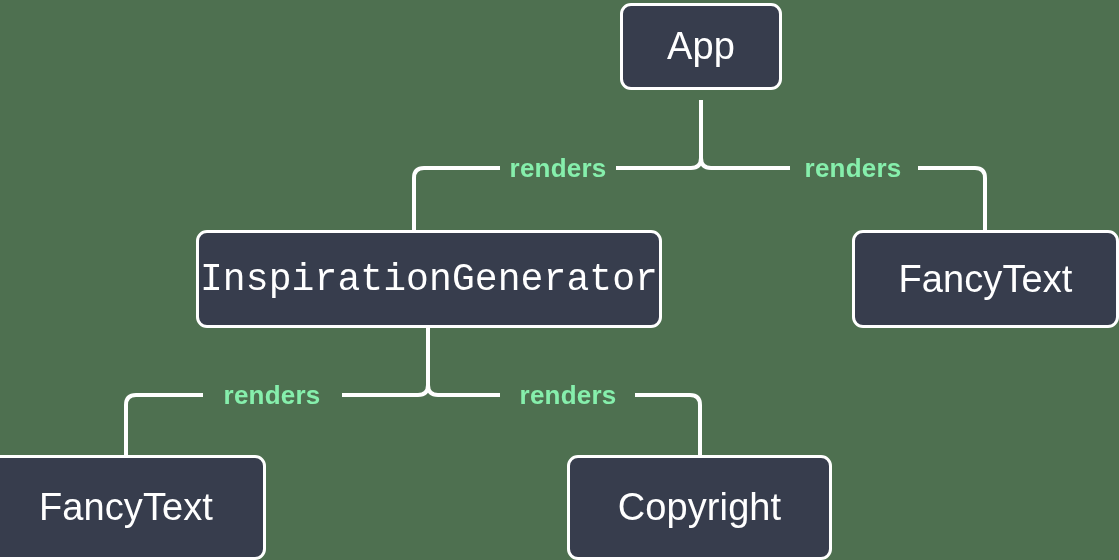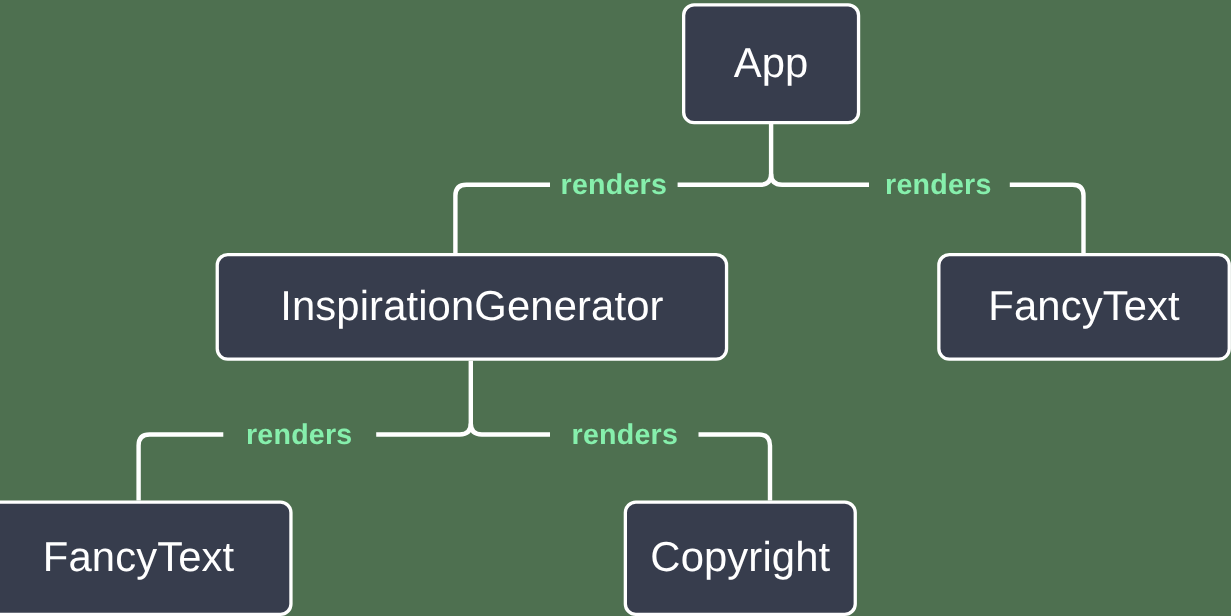--- a/index.html
+++ b/index.html
@@ -35,25 +35,25 @@
     color: #ffffff;
     font-size: 38px;
     font-weight: 400;
     letter-spacing: 0.1px;
     white-space: nowrap;
   }
   .node-label {
     color: #ffffff;
   }
   
-  #node-app        { left: 620px; top: 3px;   width: 162px; height: 110px;  }
-  #node-inspgen    { left: 196px; top: 230px; width: 466px; height: 98px;  }
+  #node-app        { left: 620px; top: 3px;   width: 162px; height: 87px;  }
+  #node-inspgen    { left: 196px; top: 230px; width: 466px; height: 98px; font-family: Liberation Mono, monospace;  }
   #node-fancy-right{ left: 852px; top: 230px; width: 267px; height: 98px;  }
   #node-fancy-left { left: -14px; top: 455px; width: 280px; height: 105px; }
-  #node-copyright  { left: 567px; top: 455px; width: 212px; height: 105px; }
+  #node-copyright  { left: 567px; top: 455px; width: 265px; height: 105px; }
 
   .edge-label {
     position: absolute;
     color: #86efac;
     font-size: 26px;
     font-weight: 700;
     letter-spacing: 0.2px;
     white-space: nowrap;
     transform: translate(-50%, -50%);
   }

